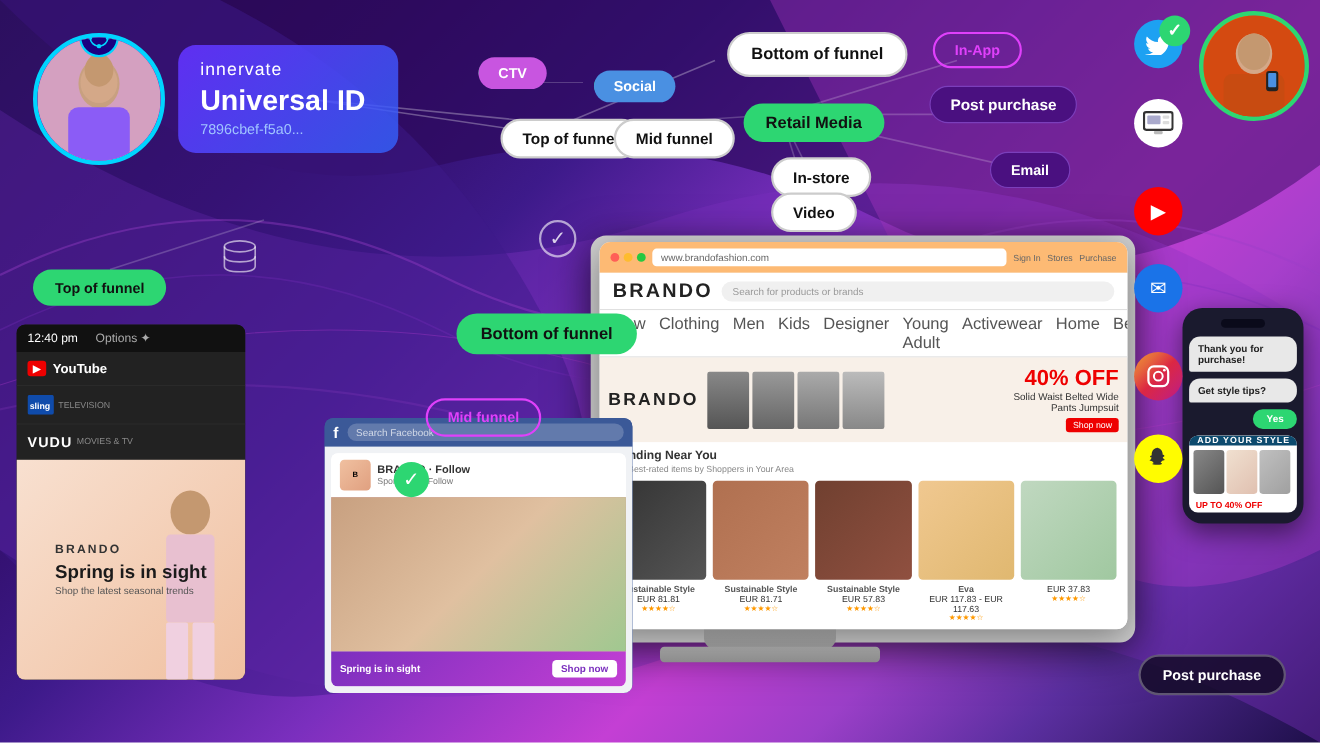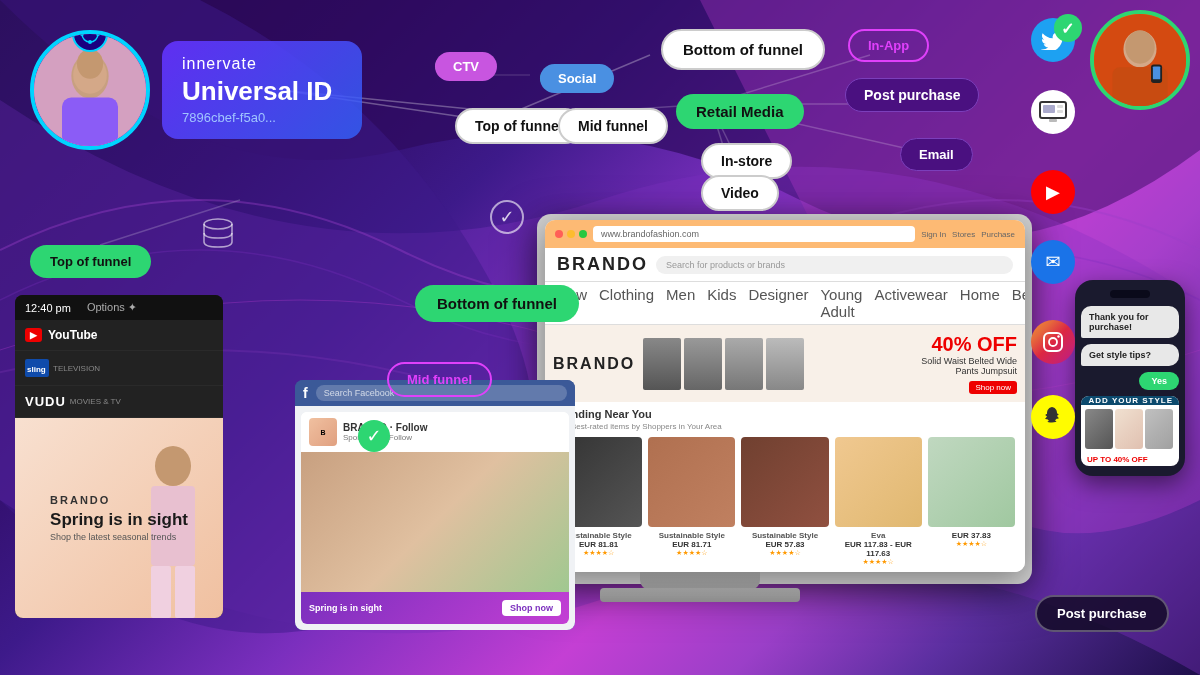--- a/index.html
+++ b/index.html
@@ -433,21 +433,21 @@
     }
 
     .trend-img { height: 90px; background: #d0d0d0; border-radius: 4px; margin-bottom: 4px; }
     .ti1 { background: linear-gradient(135deg, #333, #555); }
     .ti2 { background: linear-gradient(135deg, #b07050, #c08060); }
     .ti3 { background: linear-gradient(135deg, #704030, #905040); }
     .ti4 { background: linear-gradient(135deg, #f0c890, #e0b870); }
     .ti5 { background: linear-gradient(135deg, #c0d8c0, #a0c8a0); }
 
     .trend-style { font-size: 8px; color: #555; font-weight: 600; }
-    .trend-price { font-size: 8px; color: #333; font-weight: 700; }
+    .trend-price { font-size: 8px; color: #333; font-weight: 400; }
     .trend-stars { color: #f90; font-size: 7px; }
 
     
     .monitor-stand {
       position: absolute;
       top: 570px;
       left: 640px;
       width: 120px;
       height: 20px;
       background: linear-gradient(to bottom, #c0c0c0, #a0a0a0);

